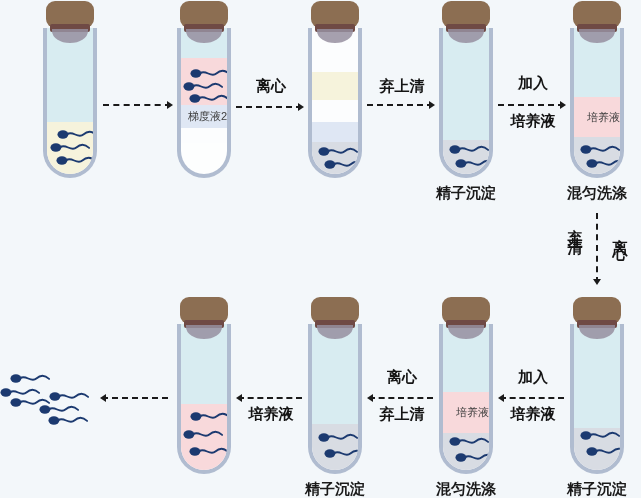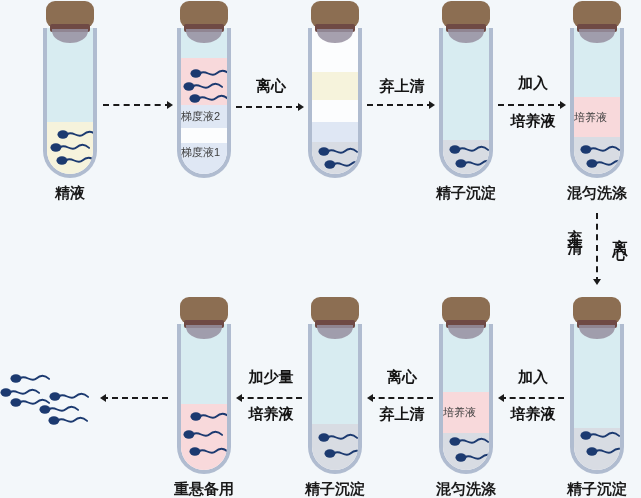--- a/index.html
+++ b/index.html
@@ -2,21 +2,21 @@
 <html><head>
 <meta charset="utf-8">
 <style>
   html,body{margin:0;padding:0;}
   .stage{position:relative;width:641px;height:498px;background:#f3f7fa;overflow:hidden;
          font-family:"Liberation Sans","DejaVu Sans",sans-serif;color:#1a1a1a;}
   figure.tube-col{position:absolute;width:54px;height:205px;margin:0;}
   .tube{position:absolute;left:0;top:28px;width:54px;height:150px;box-sizing:border-box;
         border:4px solid #b0bcd0;border-top:none;border-radius:0 0 27px 27px;
         overflow:hidden;background:#fdfefe;}
-  .layer{width:100%;display:flex;align-items:center;justify-content:flex-start;
+  .layer{width:100%;display:flex;align-items:center;justify-content:flex-end;
          font-size:11px;color:#3d3d3d;box-sizing:border-box;}
   .cyan{background:#d8ecf1}.yellow{background:#f6f3dc}.pink{background:#f8d9db}
   .lav{background:#dfe7f4}.whitel{background:#fcfdfe}.grey{background:#d8dce3}
   .cork{position:absolute;left:3px;top:1px;width:48px;height:27px;background:#8c6e52;border-radius:9px;}
   .cork-band{position:absolute;left:7px;top:24px;width:40px;height:8px;background:#6f4a45;border-radius:2px;}
   .cork-inner{position:absolute;left:9px;top:29px;width:36px;height:14px;background:#968fa0;
               border-radius:0 0 18px 18px/0 0 12px 12px;opacity:.85;}
   .tube-caption{position:absolute;top:184px;left:-23px;width:100px;text-align:center;
                 font-weight:bold;font-size:15px;color:#1a1a1a;}
   .sperm{position:absolute;width:40px;height:13px;z-index:2;}
@@ -51,34 +51,30 @@
             <ellipse cx="6.5" cy="7" rx="6" ry="4.6" fill="#1c3a70"></ellipse>
           </svg></span>
       <span class="sperm" style="left:9px;top:125px"><svg viewBox="0 0 44 14" width="40" height="13" xmlns="http://www.w3.org/2000/svg">
             <path d="M11 7 C 17 1.5, 23 12.5, 29 7 S 40 4.5, 43 7.5" stroke="#1c3a70" stroke-width="2" fill="none" stroke-linecap="round"></path>
             <ellipse cx="6.5" cy="7" rx="6" ry="4.6" fill="#1c3a70"></ellipse>
           </svg></span>
     </div>
     <div class="cork"></div>
     <div class="cork-band"></div>
     <div class="cork-inner"></div>
-    <figcaption class="tube-caption">精液</figcaption>
   </figure>
 
   <figure class="tube-col" style="left:177px;top:0">
     <div class="tube">
       <div class="layer cyan" style="height:30px"></div>
       <div class="layer pink" style="height:47px"></div>
       <div class="layer lav" style="height:23px">
         <span>梯度液2</span>
       </div>
       <div class="layer whitel" style="height:15px"></div>
-      <div class="layer lav" style="height:31px;align-items:flex-start;padding-top:2px">
-        <span>梯度液1</span>
-      </div>
       <span class="sperm" style="left:9px;top:38px"><svg viewBox="0 0 44 14" width="40" height="13" xmlns="http://www.w3.org/2000/svg">
             <path d="M11 7 C 17 1.5, 23 12.5, 29 7 S 40 4.5, 43 7.5" stroke="#1c3a70" stroke-width="2" fill="none" stroke-linecap="round"></path>
             <ellipse cx="6.5" cy="7" rx="6" ry="4.6" fill="#1c3a70"></ellipse>
           </svg></span>
       <span class="sperm" style="left:2px;top:51px"><svg viewBox="0 0 44 14" width="40" height="13" xmlns="http://www.w3.org/2000/svg">
             <path d="M11 7 C 17 1.5, 23 12.5, 29 7 S 40 4.5, 43 7.5" stroke="#1c3a70" stroke-width="2" fill="none" stroke-linecap="round"></path>
             <ellipse cx="6.5" cy="7" rx="6" ry="4.6" fill="#1c3a70"></ellipse>
           </svg></span>
       <span class="sperm" style="left:8px;top:63px"><svg viewBox="0 0 44 14" width="40" height="13" xmlns="http://www.w3.org/2000/svg">
             <path d="M11 7 C 17 1.5, 23 12.5, 29 7 S 40 4.5, 43 7.5" stroke="#1c3a70" stroke-width="2" fill="none" stroke-linecap="round"></path>
@@ -181,21 +177,20 @@
             <ellipse cx="6.5" cy="7" rx="6" ry="4.6" fill="#1c3a70"></ellipse>
           </svg></span>
       <span class="sperm" style="left:8px;top:120px"><svg viewBox="0 0 44 14" width="40" height="13" xmlns="http://www.w3.org/2000/svg">
             <path d="M11 7 C 17 1.5, 23 12.5, 29 7 S 40 4.5, 43 7.5" stroke="#1c3a70" stroke-width="2" fill="none" stroke-linecap="round"></path>
             <ellipse cx="6.5" cy="7" rx="6" ry="4.6" fill="#1c3a70"></ellipse>
           </svg></span>
     </div>
     <div class="cork"></div>
     <div class="cork-band"></div>
     <div class="cork-inner"></div>
-    <figcaption class="tube-caption">重悬备用</figcaption>
   </figure>
 
   <figure class="tube-col" style="left:308px;top:296px">
     <div class="tube">
       <div class="layer cyan" style="height:100px"></div>
       <div class="layer grey" style="height:46px"></div>
       <span class="sperm" style="left:6px;top:106px"><svg viewBox="0 0 44 14" width="40" height="13" xmlns="http://www.w3.org/2000/svg">
             <path d="M11 7 C 17 1.5, 23 12.5, 29 7 S 40 4.5, 43 7.5" stroke="#1c3a70" stroke-width="2" fill="none" stroke-linecap="round"></path>
             <ellipse cx="6.5" cy="7" rx="6" ry="4.6" fill="#1c3a70"></ellipse>
           </svg></span>
@@ -252,21 +247,20 @@
   </figure>
 
   <div class="step-label" style="left:491px;top:368px">加入</div>
   <div class="harrow arr-left" style="left:500px;top:397px;width:64px"></div>
   <div class="step-label" style="left:491px;top:405px">培养液</div>
 
   <div class="step-label" style="left:360px;top:368px">离心</div>
   <div class="harrow arr-left" style="left:369px;top:397px;width:64px"></div>
   <div class="step-label" style="left:360px;top:405px">弃上清</div>
 
-  <div class="step-label" style="left:229px;top:368px">加少量</div>
   <div class="harrow arr-left" style="left:238px;top:397px;width:64px"></div>
   <div class="step-label" style="left:229px;top:405px">培养液</div>
 
   <div class="harrow arr-left" style="left:102px;top:397px;width:66px"></div>
 
   <span class="sperm" style="left:10px;top:371px"><svg viewBox="0 0 44 14" width="40" height="13" xmlns="http://www.w3.org/2000/svg">
         <path d="M11 7 C 17 1.5, 23 12.5, 29 7 S 40 4.5, 43 7.5" stroke="#1c3a70" stroke-width="2" fill="none" stroke-linecap="round"></path>
         <ellipse cx="6.5" cy="7" rx="6" ry="4.6" fill="#1c3a70"></ellipse>
       </svg></span>
   <span class="sperm" style="left:0px;top:385px"><svg viewBox="0 0 44 14" width="40" height="13" xmlns="http://www.w3.org/2000/svg">

